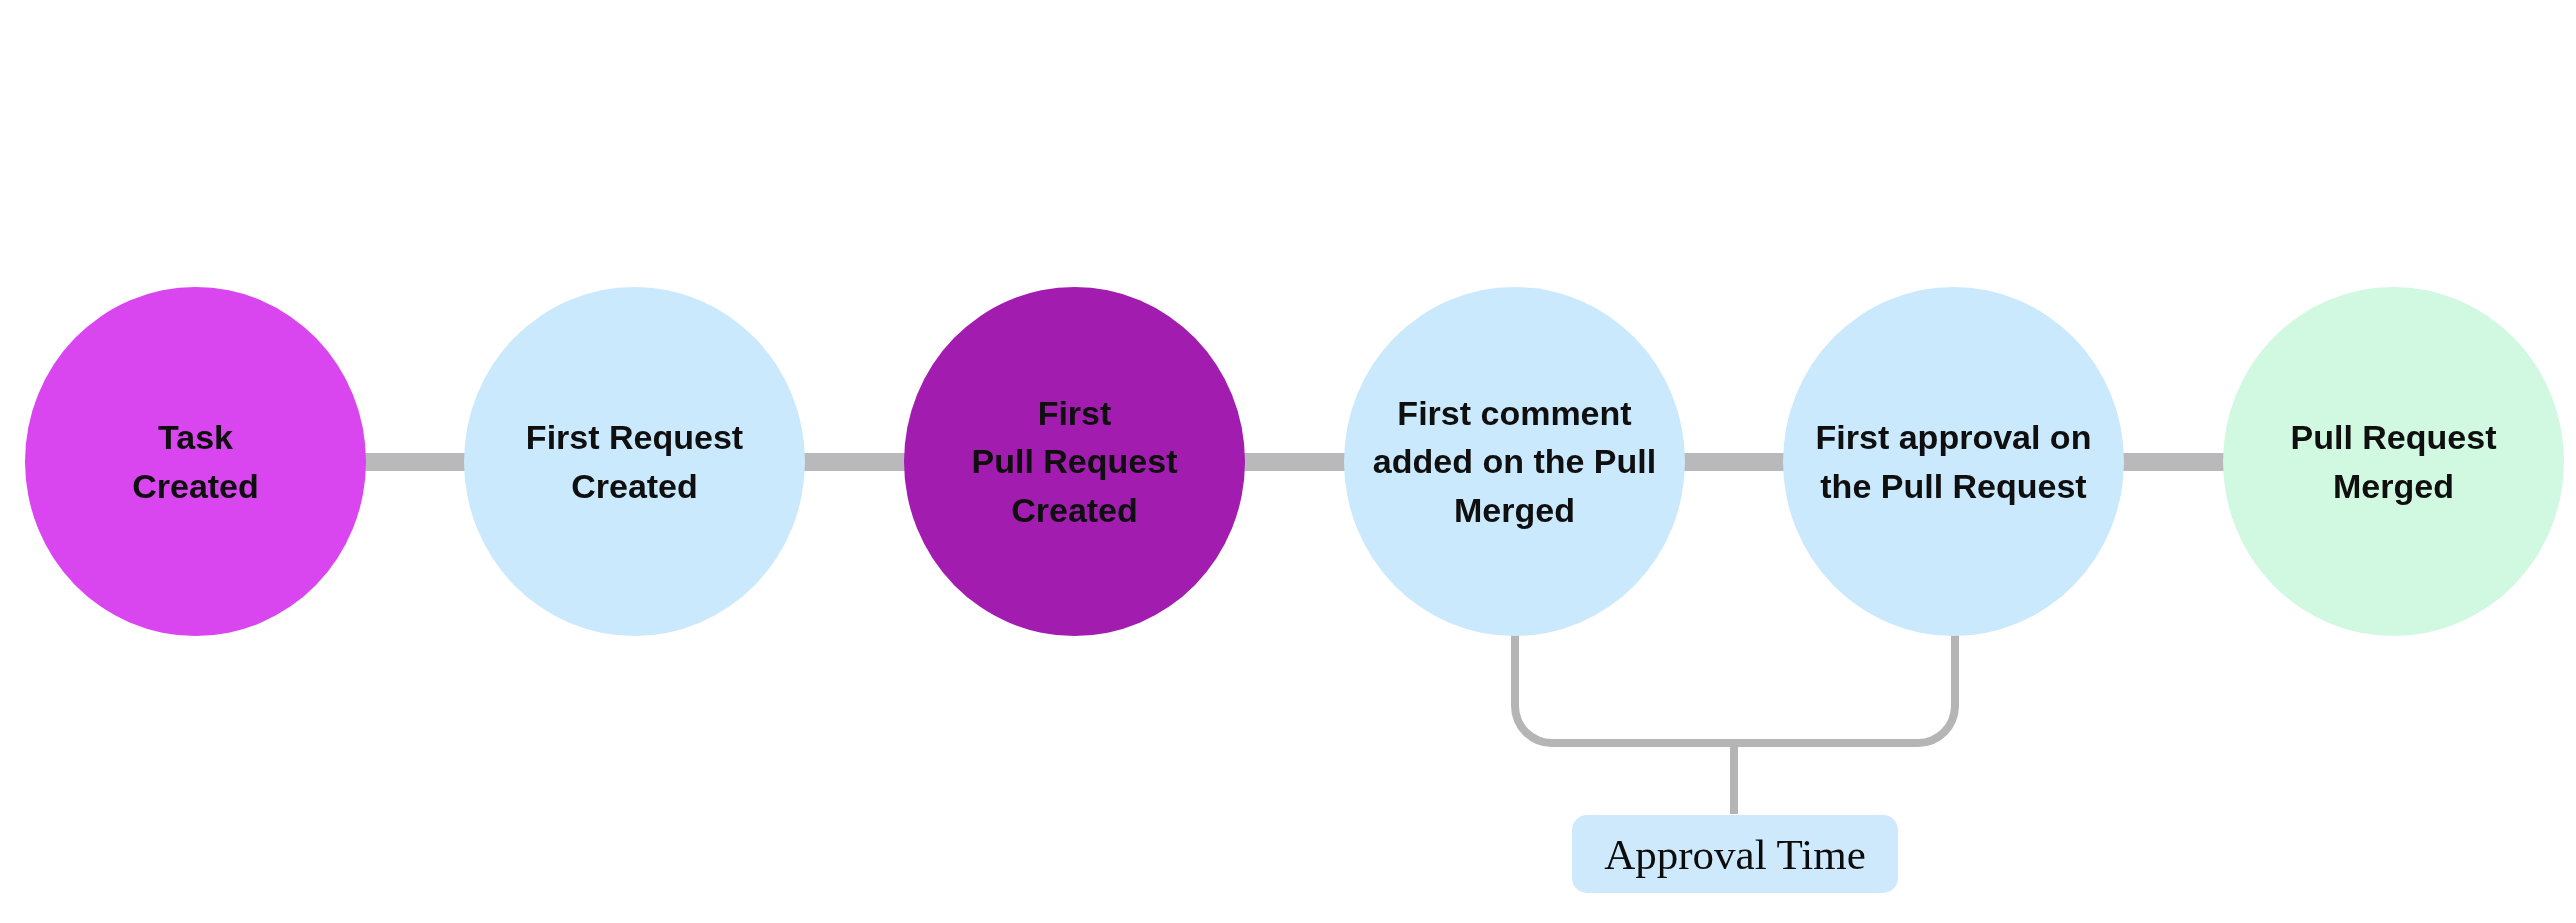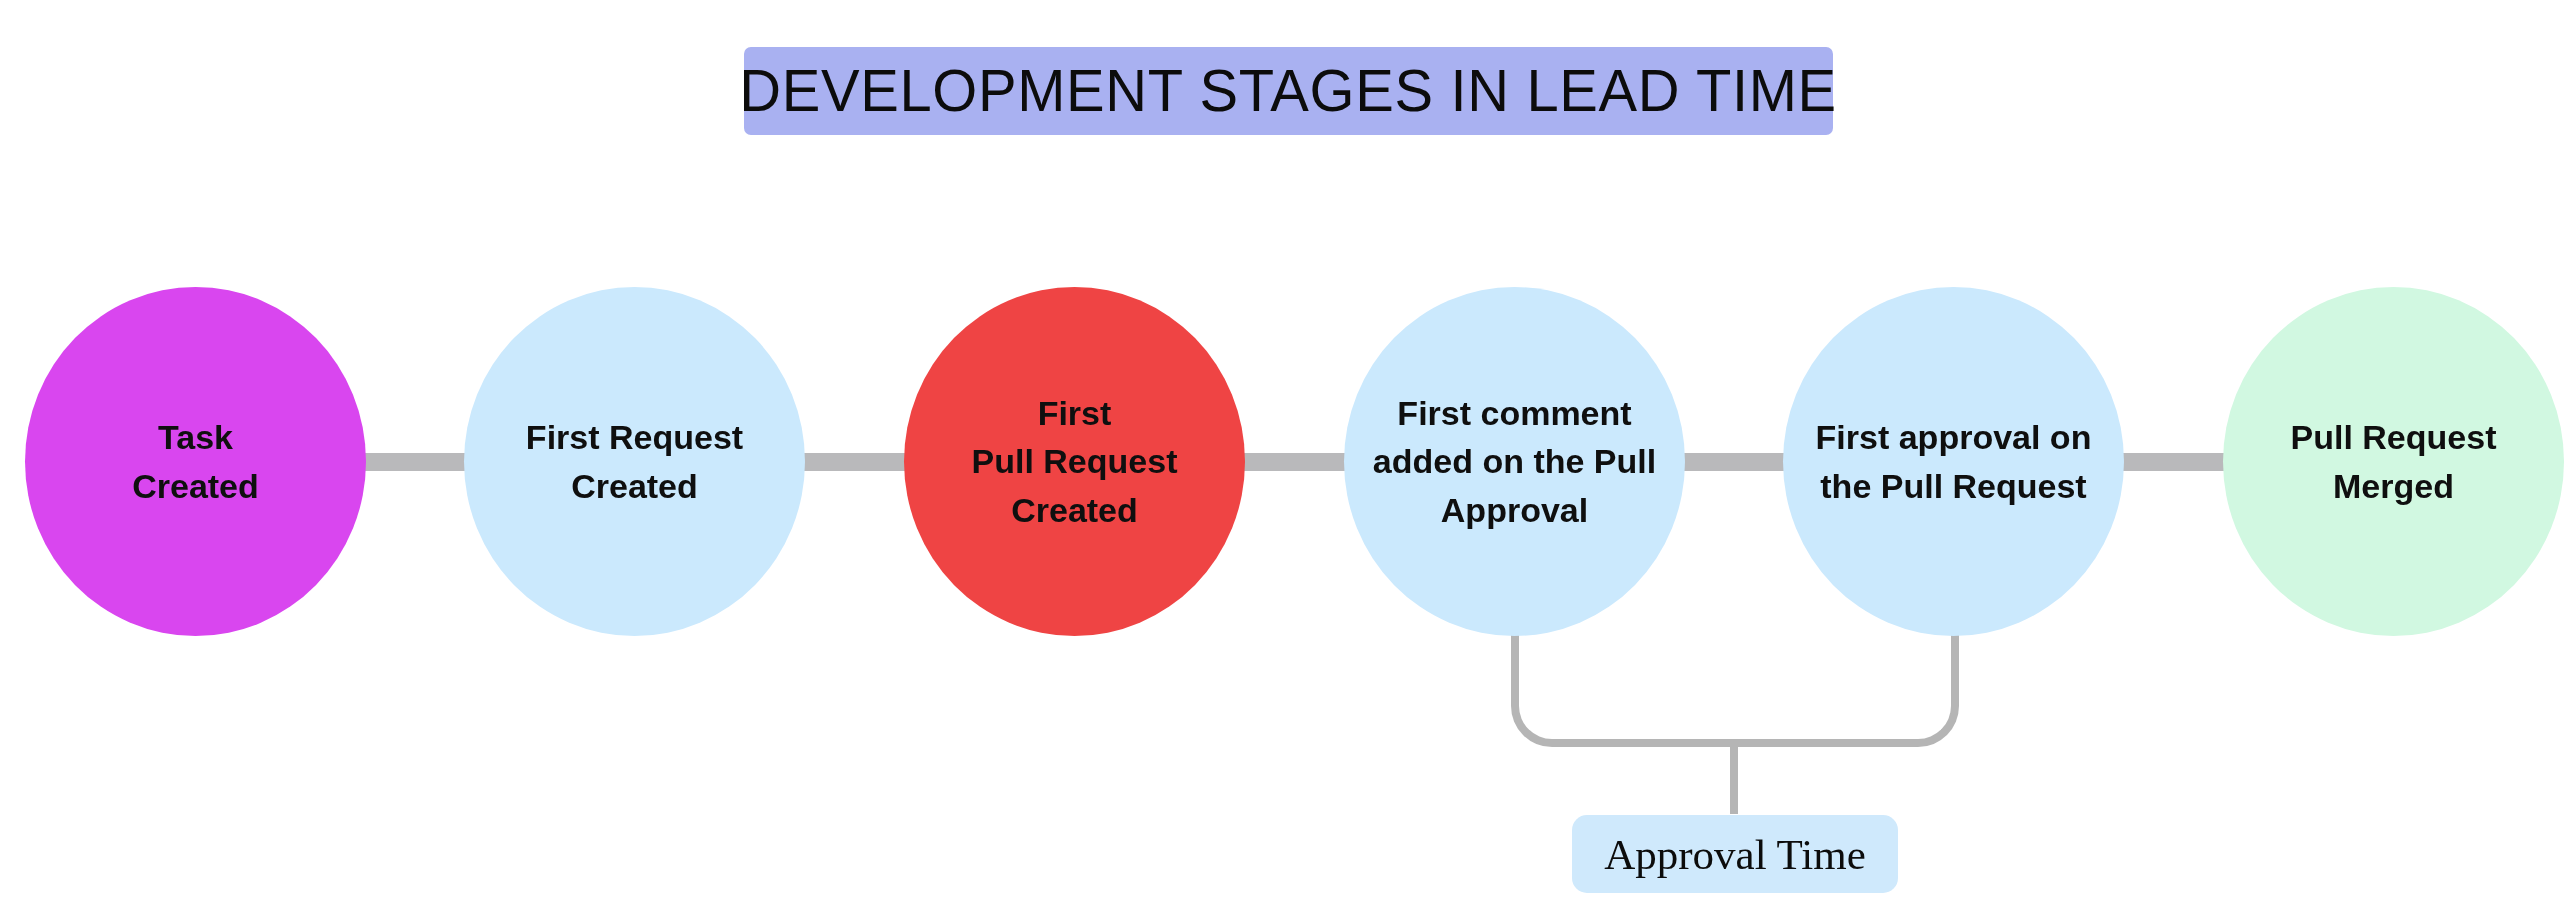--- a/index.html
+++ b/index.html
@@ -120,46 +120,43 @@
     font-weight: 400;
     color: #0c0c0c;
     white-space: nowrap;
   }
 </style>
 </head>
 <body>
 
 <div class="canvas">
 
-  <div class="title-box" style="background: rgb(169, 177, 241);">
-    <span class="title-text">DEVELOPMENT STAGES IN LEAD TIME</span>
-  </div>
 
   <div class="connector" style="background: rgb(185, 185, 187);"></div>
 
   <div class="stage stage-1" style="background: #d946ef;">
     <span class="stage-label">Task
 Created</span>
   </div>
 
   <div class="stage stage-2" style="background: rgb(203, 233, 253);">
     <span class="stage-label">First Request
 Created</span>
   </div>
 
-  <div class="stage stage-3" style="background: #ef4444;">
+  <div class="stage stage-3" style="background: #a21caf;">
     <span class="stage-label">First
 Pull Request
 Created</span>
   </div>
 
   <div class="stage stage-4" style="background: rgb(203, 233, 253);">
     <span class="stage-label">First comment
 added on the Pull
-Approval</span>
+Merged</span>
   </div>
 
   <div class="stage stage-5" style="background: rgb(203, 233, 253);">
     <span class="stage-label">First approval on
 the Pull Request</span>
   </div>
 
   <div class="stage stage-6" style="background: rgb(209, 248, 225);">
     <span class="stage-label">Pull Request
 Merged</span>

